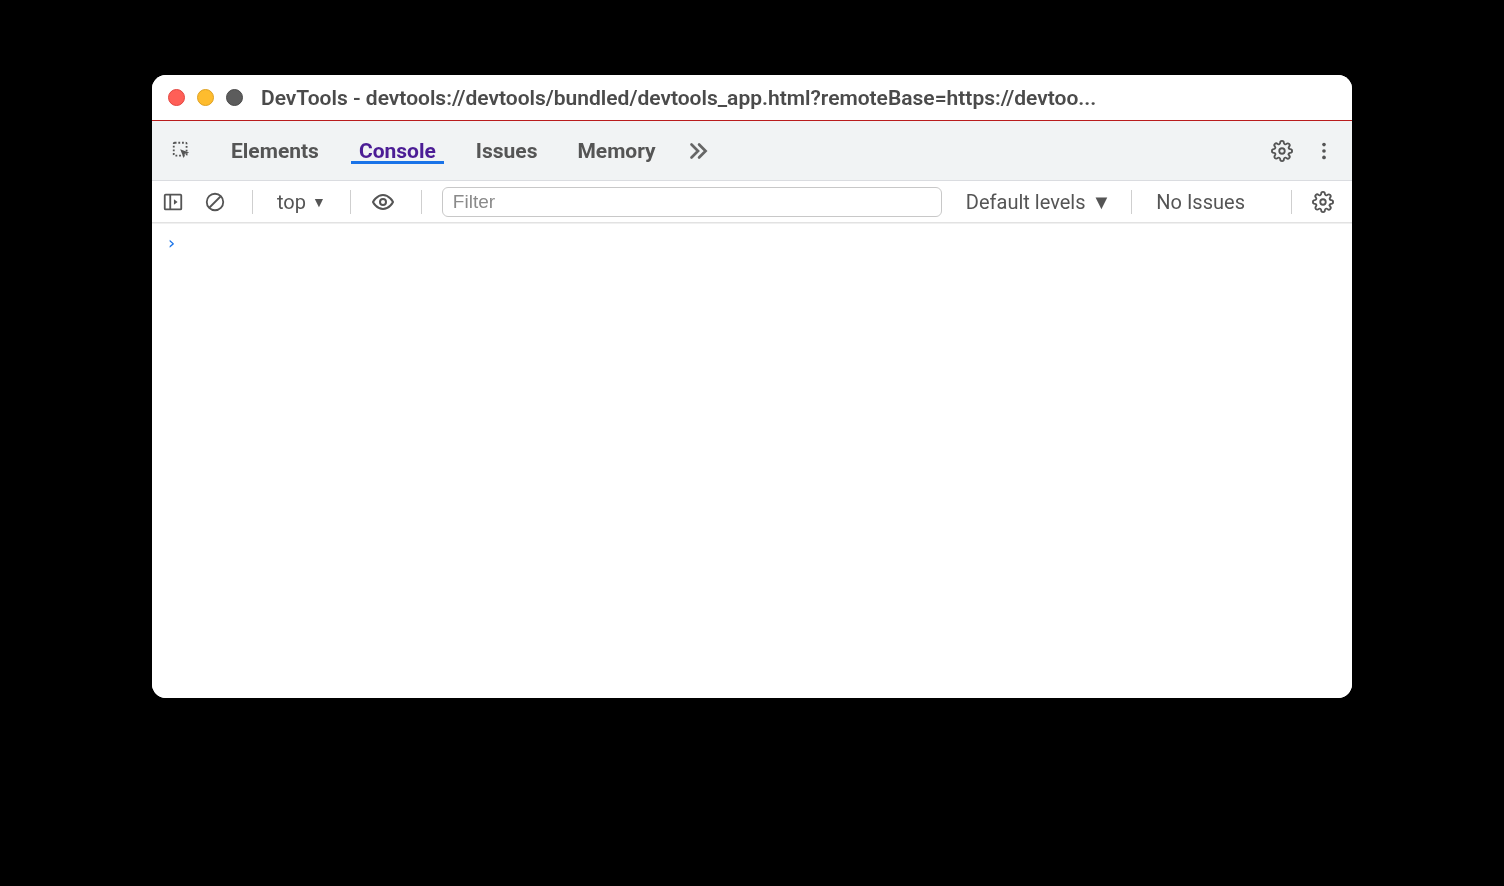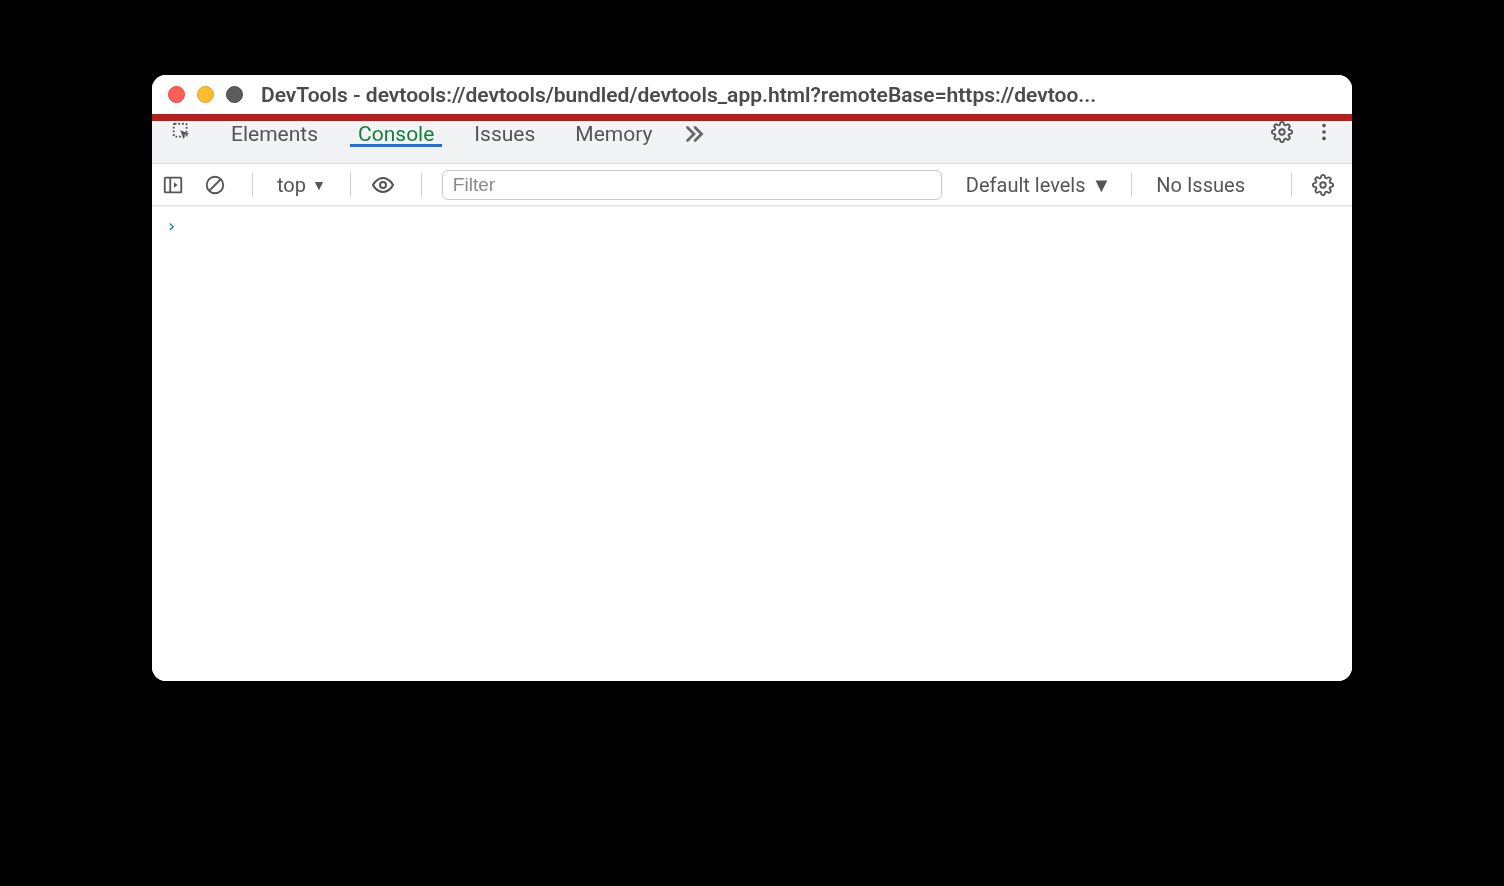--- a/index.html
+++ b/index.html
@@ -20,46 +20,47 @@
     box-shadow: 0 10px 40px rgba(0,0,0,.5);
   }
 
   
   .titlebar {
     height: 46px;
     display: flex;
     align-items: center;
     padding: 0 16px;
     background: #fff;
-    border-bottom: 7px solid #b91c1c;
+    border-bottom: 1px solid #b91c1c;
   }
   .traffic-lights { display: flex; gap: 12px; margin-right: 18px; }
   .tl { width: 17px; height: 17px; border-radius: 50%; }
   .tl.red { background:#ff5f57; border:1px solid #e24640; }
   .tl.yellow { background:#febc2e; border:1px solid #dea022; }
   .tl.green { background:#5c5c5c; border:1px solid #4a4a4a; }
   .title-text {
     font-size: 21px;
     font-weight: 600;
     color: #4b4b4b;
     white-space: nowrap;
     overflow: hidden;
     text-overflow: ellipsis;
     flex: 1;
   }
 
   
   .tabs-bar {
-    height: 43px;
+    height: 60px;
     background: #f1f3f4;
     border-bottom: 1px solid #dadce0;
     display: flex;
-    align-items: flex-start;
+    align-items: center;
     padding-left: 10px;
     padding-right: 8px;
+    font-weight: bold;
   }
   .tabs-bar .icon-btn {
     width: 40px;
     display: flex;
     align-items: center;
     justify-content: center;
     color: #555;
     cursor: pointer;
   }
   .tabs-bar .divider {
@@ -75,21 +76,21 @@
   }
   .tab {
     display: flex;
     align-items: center;
     padding: 0 20px;
     font-size: 21px;
     color: #555;
     cursor: pointer;
     position: relative;
   }
-  .tab.active { color: #15803d; }
+  .tab.active { color: #4c1d95; }
   .tab.active::after {
     content:"";
     position:absolute;
     left: 12px; right: 12px; bottom: 0;
     height: 3px;
     background: #1a73e8;
   }
   .more-tabs {
     display:flex; align-items:center; justify-content:center;
     width: 44px;

